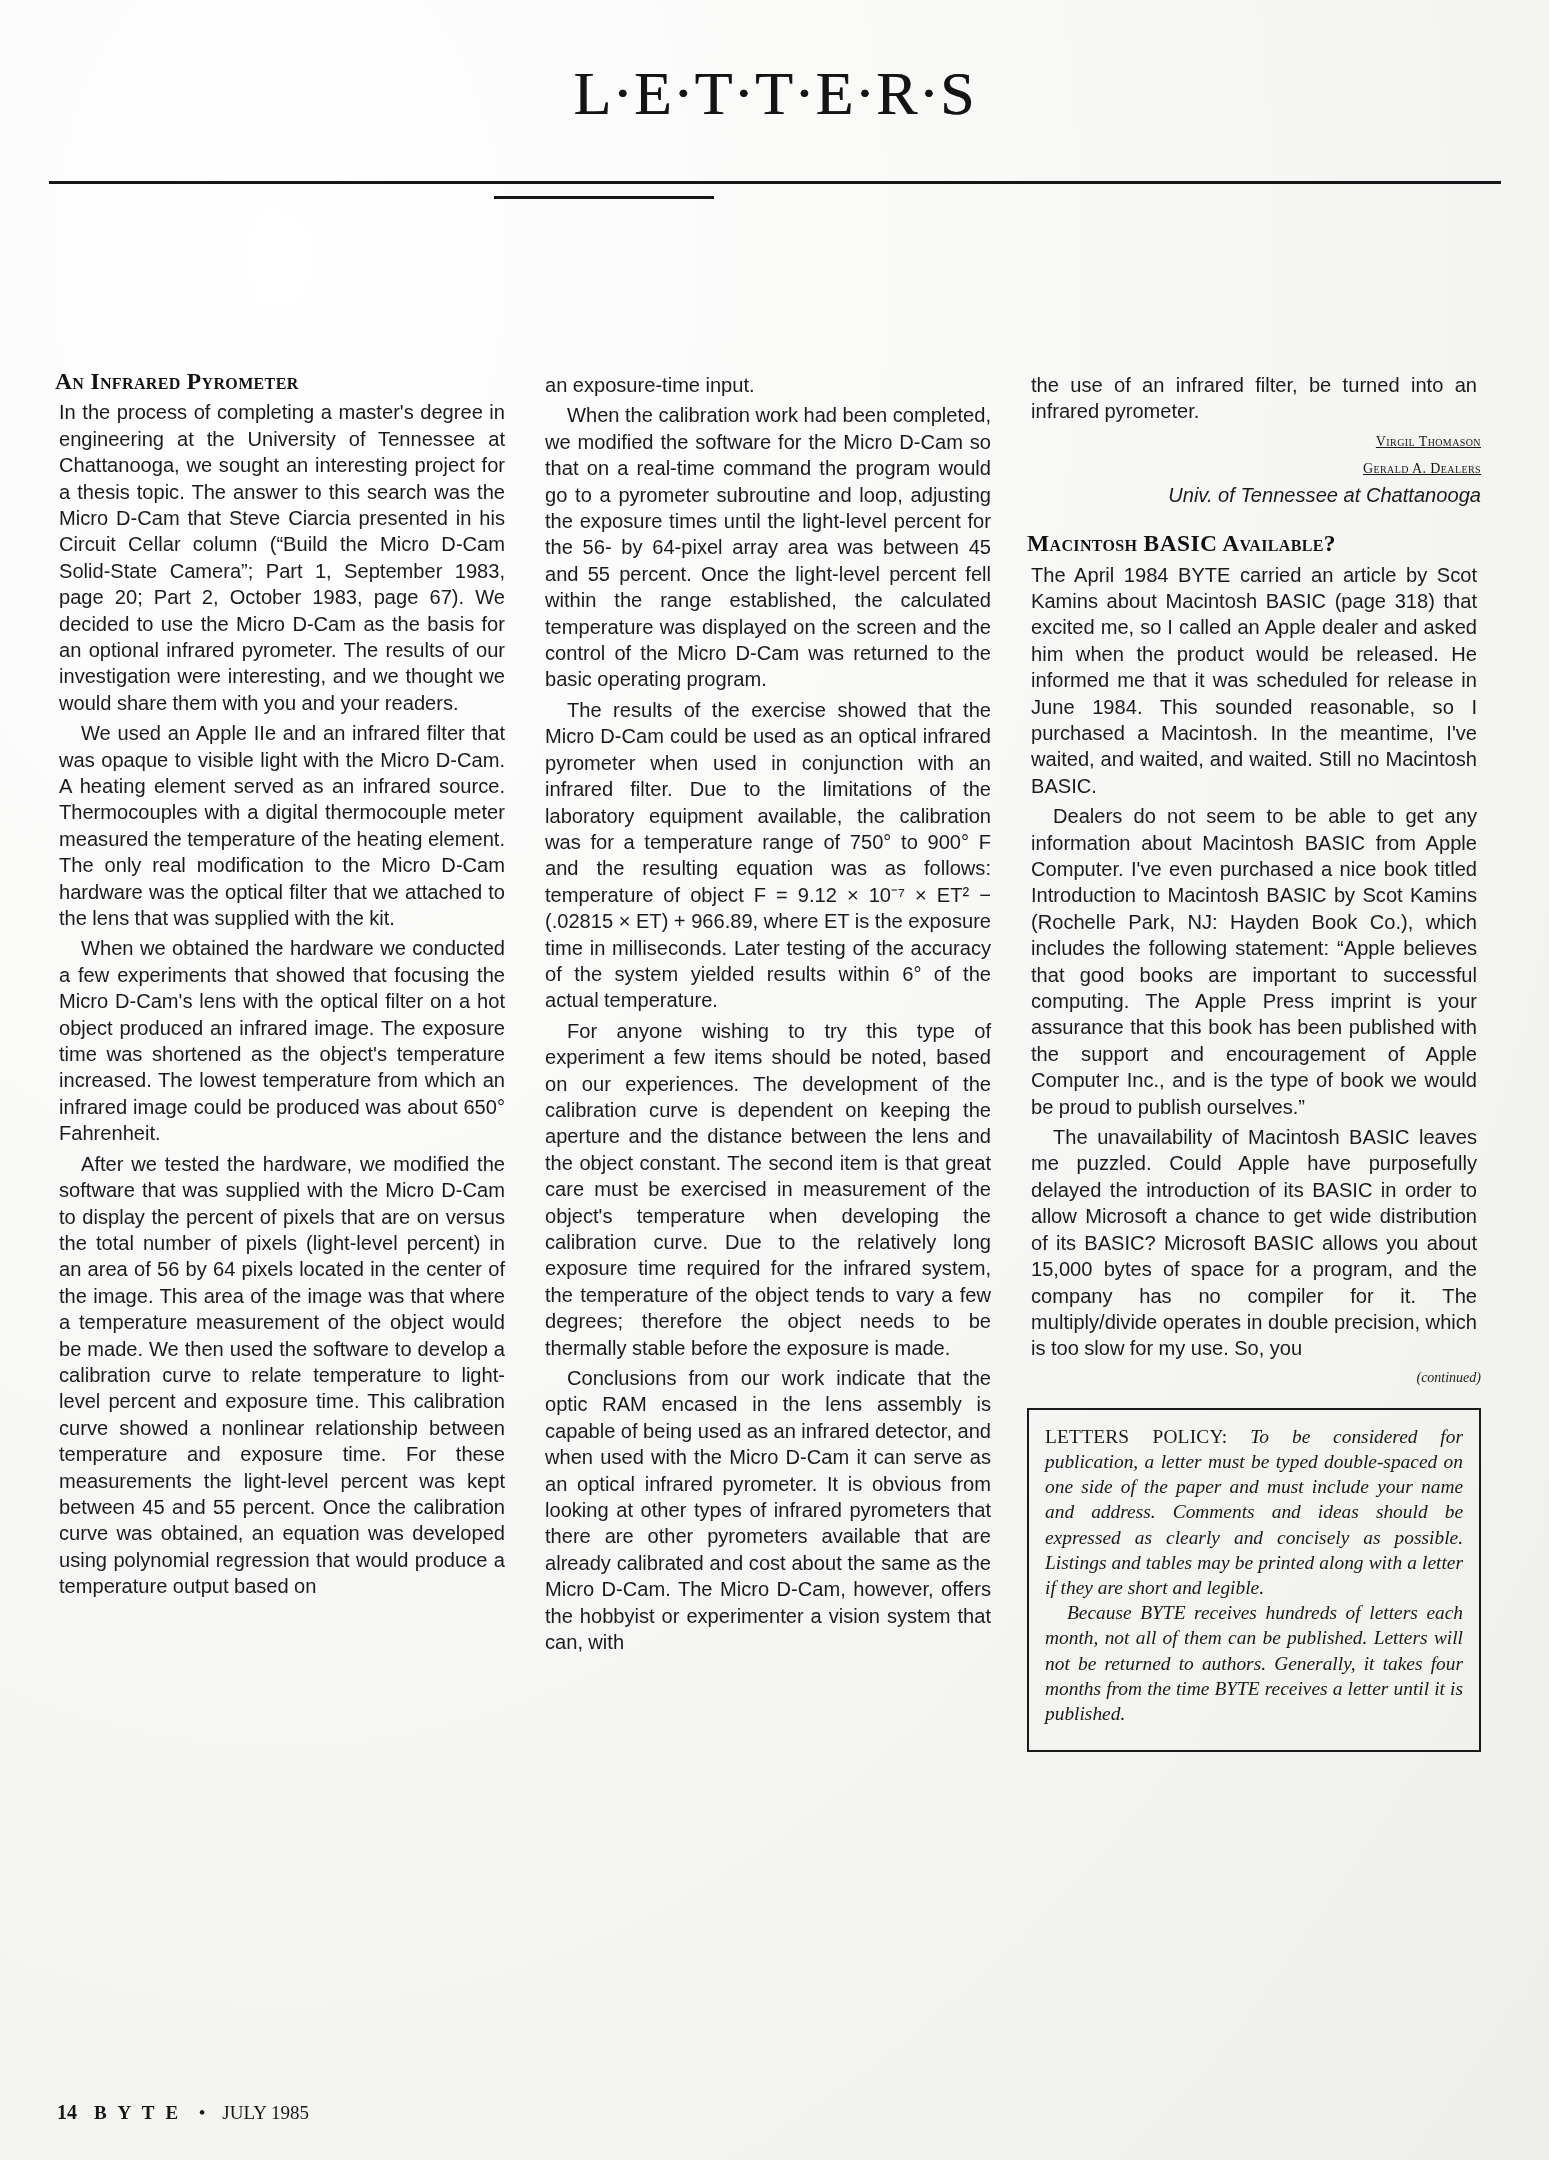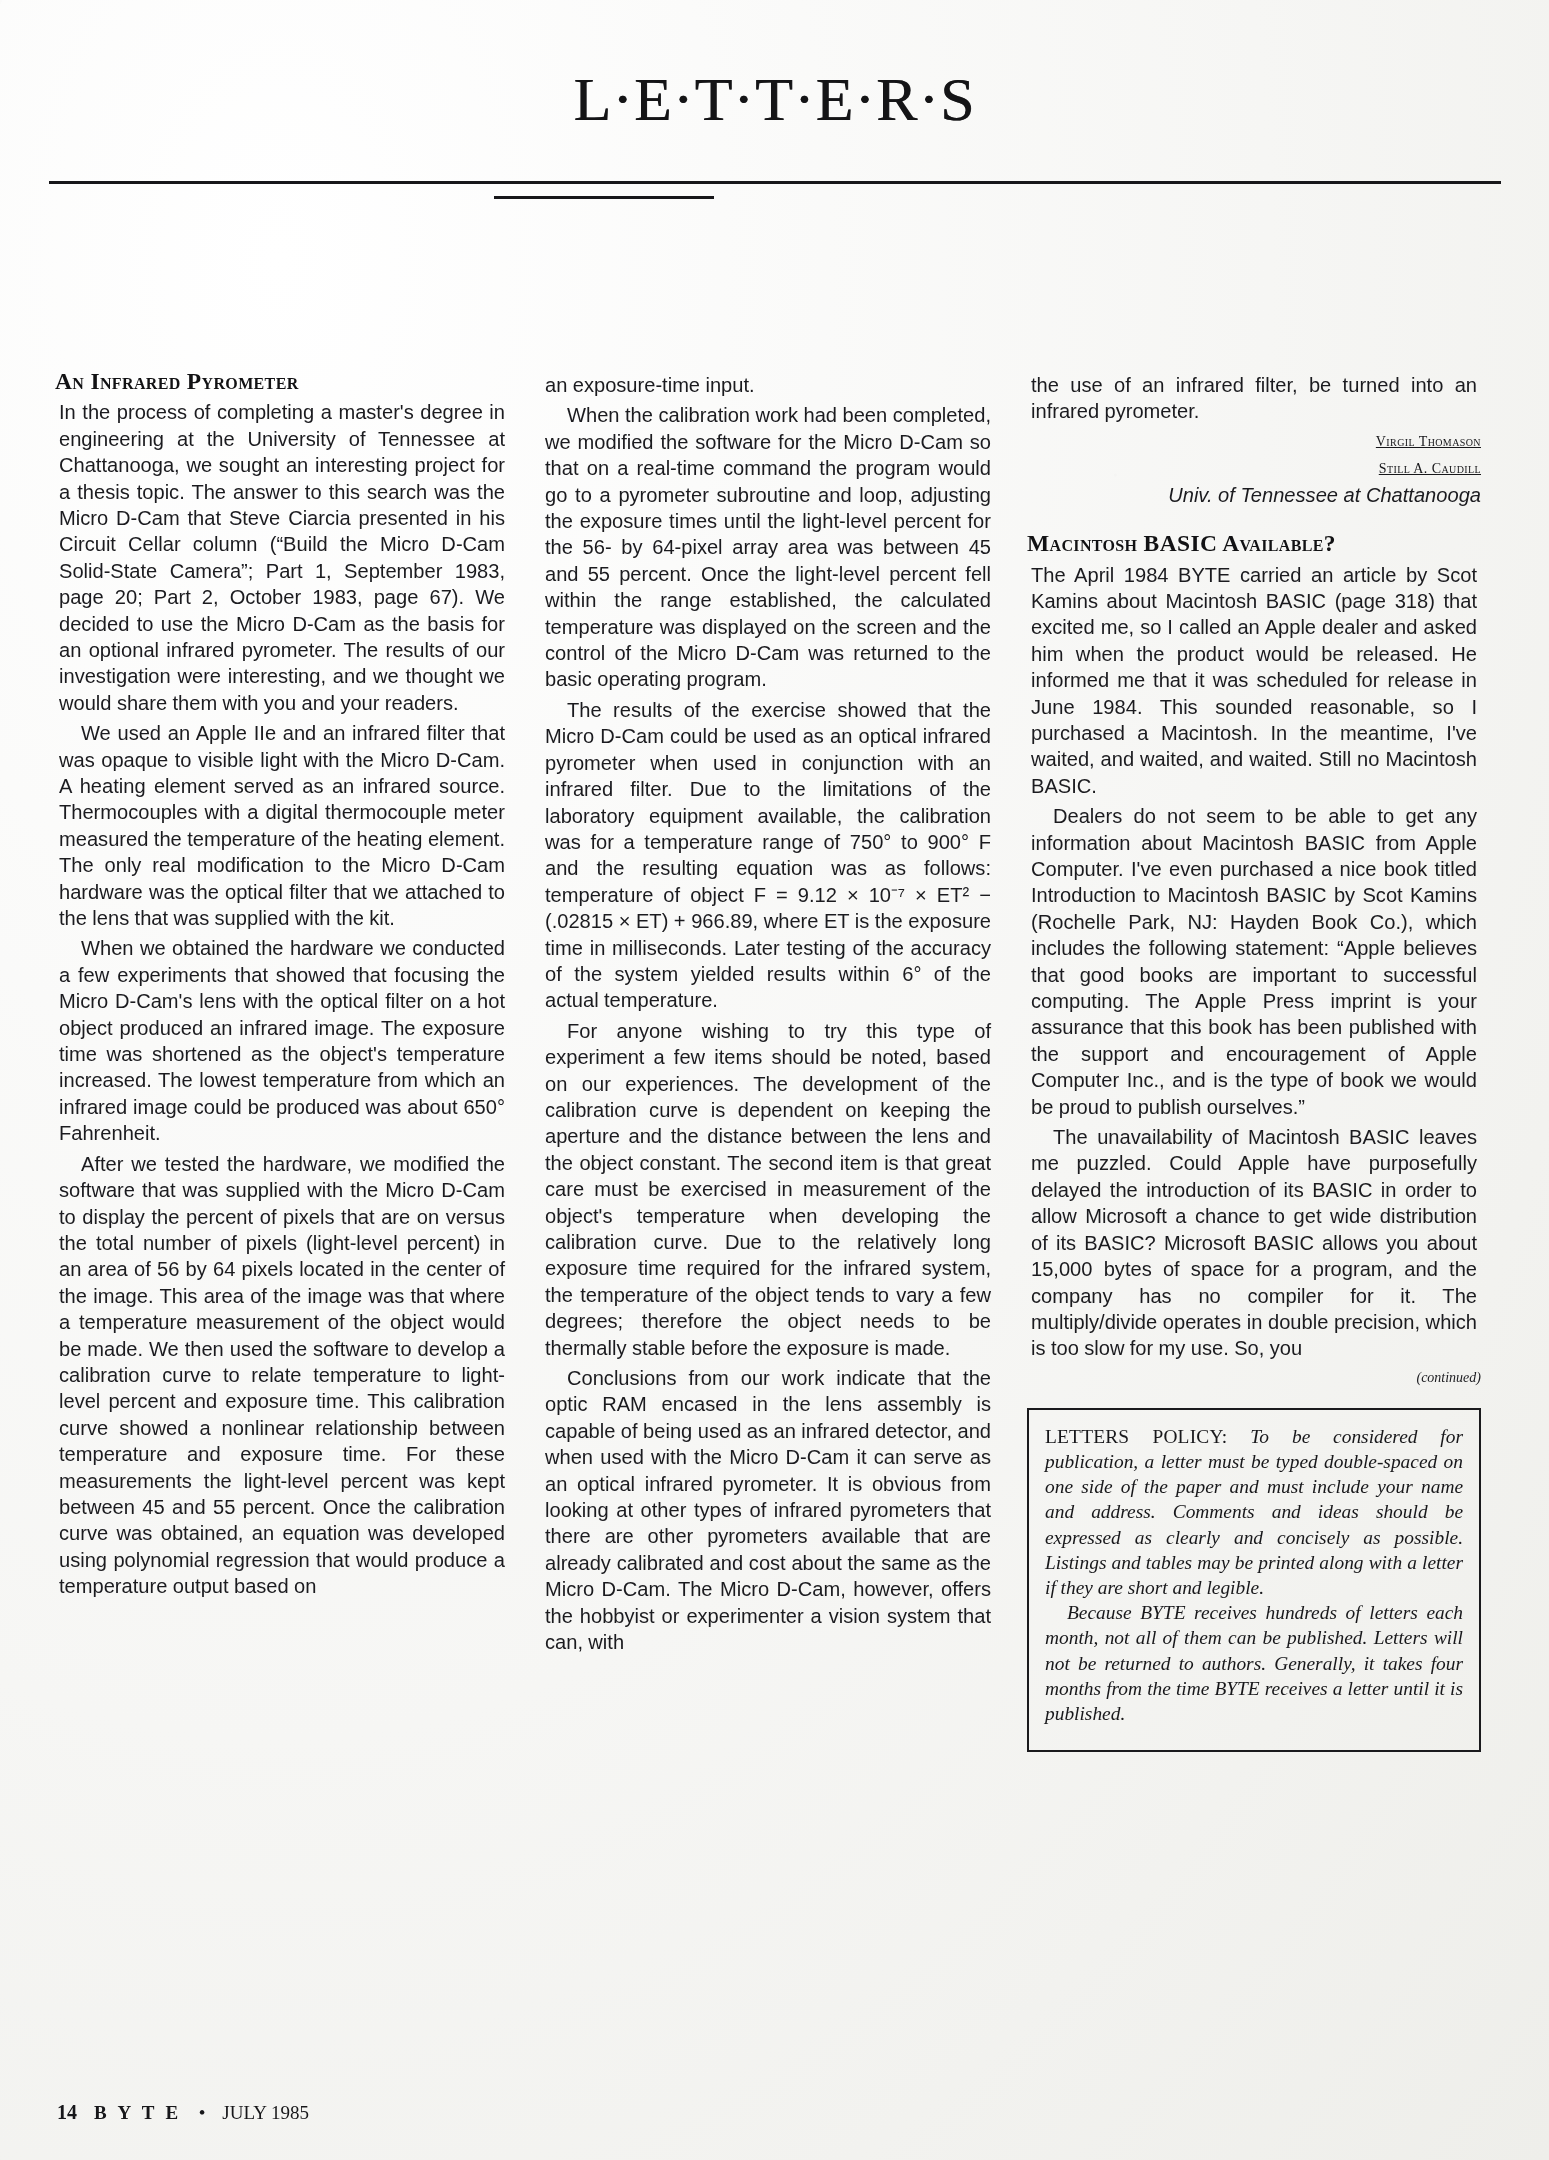--- a/index.html
+++ b/index.html
@@ -36,21 +36,20 @@
       radial-gradient(circle at 72% 22%, rgba(0,0,0,.022) 0 1px, rgba(0,0,0,0) 2px),
       radial-gradient(circle at 30% 66%, rgba(0,0,0,.02) 0 1px, rgba(0,0,0,0) 2px);
   }
 
   
   #masthead {
     position: absolute;
     left: 0; right: 0;
     top: 62px;
     text-align: center;
-    margin-top: 6px;
   }
   #masthead-title {
     font-family: "Liberation Serif", serif;
     font-size: 62px;
     font-weight: 400;
     letter-spacing: 1px;
     line-height: 1;
     color: #141416;
     margin: 0;
     text-shadow: 0.4px 0 0 rgba(20,20,22,.85);
@@ -212,21 +211,21 @@
       <p class="body">When the calibration work had been completed, we modified the software for the Micro D-Cam so that on a real-time command the program would go to a pyrometer subroutine and loop, adjusting the exposure times until the light-level percent for the 56- by 64-pixel array area was between 45 and 55 percent. Once the light-level percent fell within the range established, the calculated temperature was displayed on the screen and the control of the Micro D-Cam was returned to the basic operating program.</p>
       <p class="body">The results of the exercise showed that the Micro D-Cam could be used as an optical infrared pyrometer when used in conjunction with an infrared filter. Due to the limitations of the laboratory equipment available, the calibration was for a temperature range of 750° to 900° F and the resulting equation was as follows: temperature of object F = 9.12 × 10⁻⁷ × ET² − (.02815 × ET) + 966.89, where ET is the exposure time in milliseconds. Later testing of the accuracy of the system yielded results within 6° of the actual temperature.</p>
       <p class="body">For anyone wishing to try this type of experiment a few items should be noted, based on our experiences. The development of the calibration curve is dependent on keeping the aperture and the distance between the lens and the object constant. The second item is that great care must be exercised in measurement of the object's temperature when developing the calibration curve. Due to the relatively long exposure time required for the infrared system, the temperature of the object tends to vary a few degrees; therefore the object needs to be thermally stable before the exposure is made.</p>
       <p class="body">Conclusions from our work indicate that the optic RAM encased in the lens assembly is capable of being used as an infrared detector, and when used with the Micro D-Cam it can serve as an optical infrared pyrometer. It is obvious from looking at other types of infrared pyrometers that there are other pyrometers available that are already calibrated and cost about the same as the Micro D-Cam. The Micro D-Cam, however, offers the hobbyist or experimenter a vision system that can, with</p>
     </div>
 
     <div class="col">
       <p class="body-first">the use of an infrared filter, be turned into an infrared pyrometer.</p>
 
       <p class="sig">Virgil Thomason</p>
-      <p class="sig">Still A. Caudill</p>
+      <p class="sig">Gerald A. Dealers</p>
       <p class="affil">Univ. of Tennessee at Chattanooga</p>
 
       <h2 class="letter-heading">Macintosh BASIC Available?</h2>
 
       <p class="body-first">The April 1984 BYTE carried an article by Scot Kamins about Macintosh BASIC (page 318) that excited me, so I called an Apple dealer and asked him when the product would be released. He informed me that it was scheduled for release in June 1984. This sounded reasonable, so I purchased a Macintosh. In the meantime, I've waited, and waited, and waited. Still no Macintosh BASIC.</p>
       <p class="body">Dealers do not seem to be able to get any information about Macintosh BASIC from Apple Computer. I've even purchased a nice book titled Introduction to Macintosh BASIC by Scot Kamins (Rochelle Park, NJ: Hayden Book Co.), which includes the following statement: “Apple believes that good books are important to successful computing. The Apple Press imprint is your assurance that this book has been published with the support and encouragement of Apple Computer Inc., and is the type of book we would be proud to publish ourselves.”</p>
       <p class="body">The unavailability of Macintosh BASIC leaves me puzzled. Could Apple have purposefully delayed the introduction of its BASIC in order to allow Microsoft a chance to get wide distribution of its BASIC? Microsoft BASIC allows you about 15,000 bytes of space for a program, and the company has no compiler for it. The multiply/divide operates in double precision, which is too slow for my use. So, you</p>
       <p class="continued">(continued)</p>
 
       <div id="policy-box">

